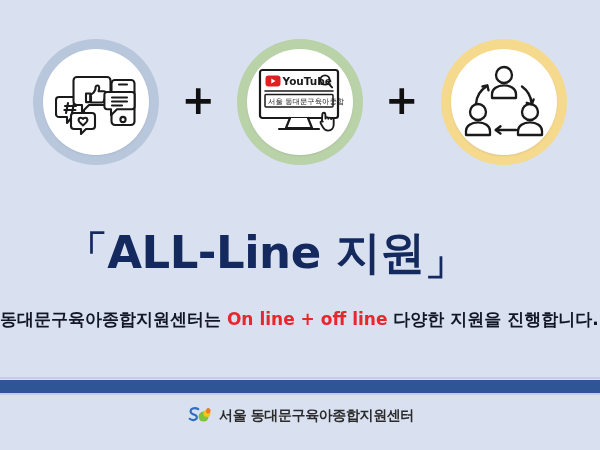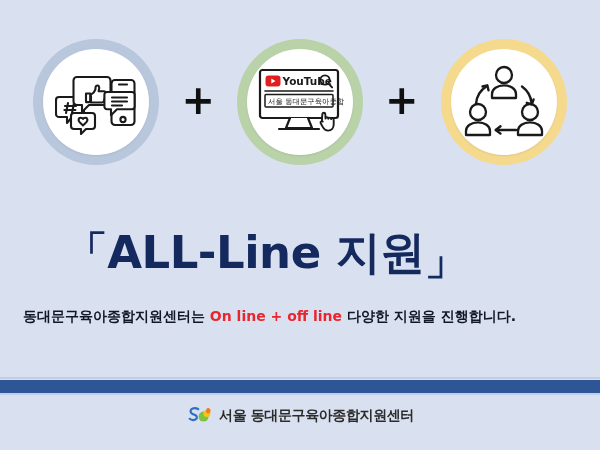--- a/index.html
+++ b/index.html
@@ -91,21 +91,21 @@
     vertical-align: 2px;
   }
   .headline .bracket-close { vertical-align: -6px; }
 
   .subline {
     position: absolute;
     top: 308px;
     left: 0;
     width: 539px;
     text-align: center;
-    font-size: 14px;
+    font-size: 17px;
     font-weight: 700;
     color: #111726;
     white-space: nowrap;
     font-family: "DejaVu Sans", "Liberation Sans", sans-serif;
   }
   .subline .red { color: #e8262d; }
 
   
   .rule-top {
     position: absolute;

